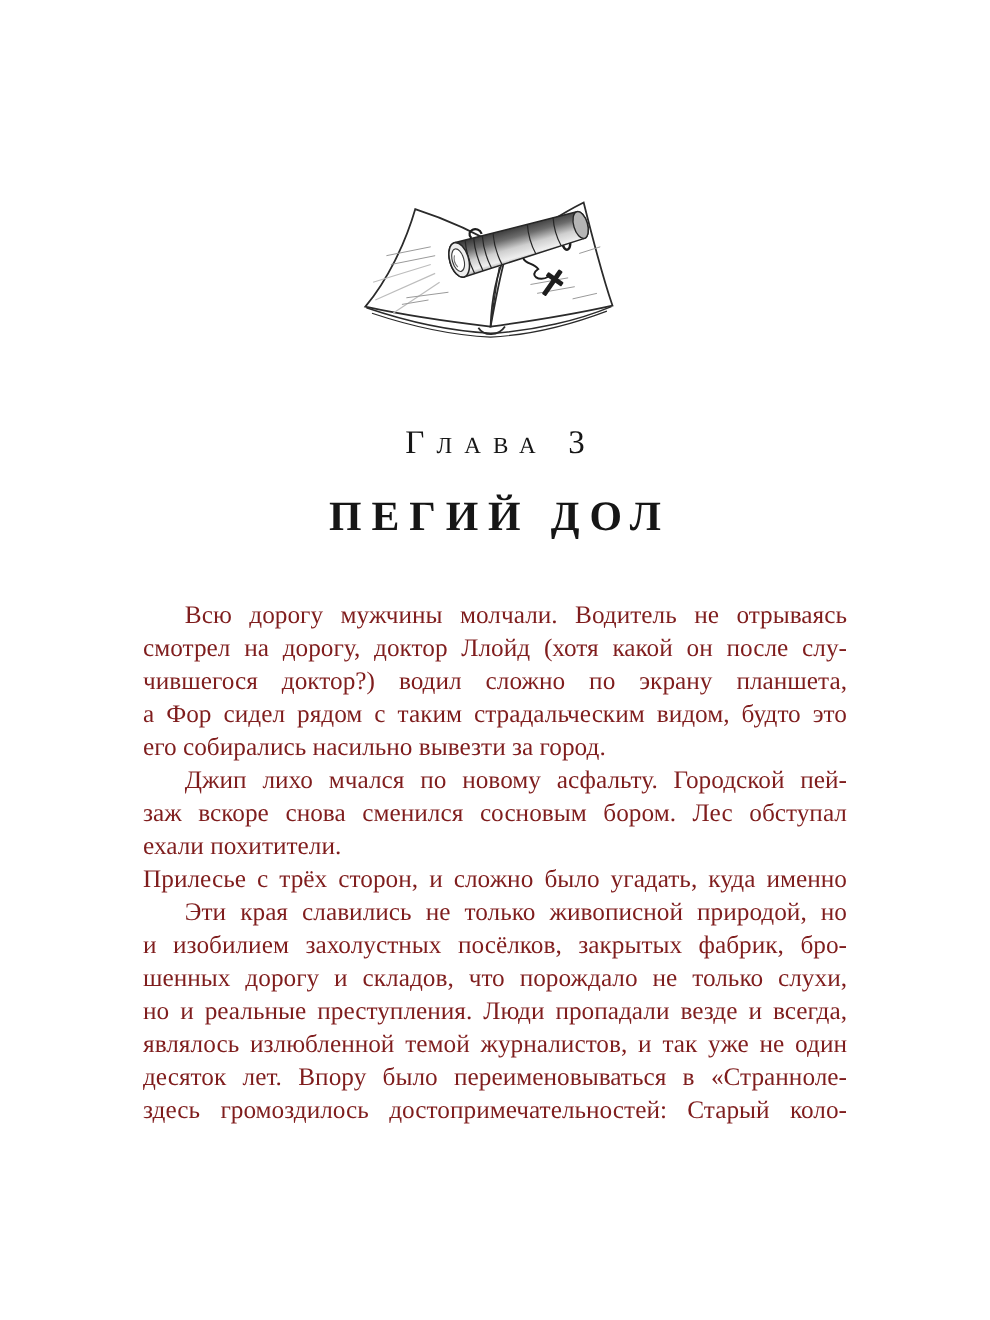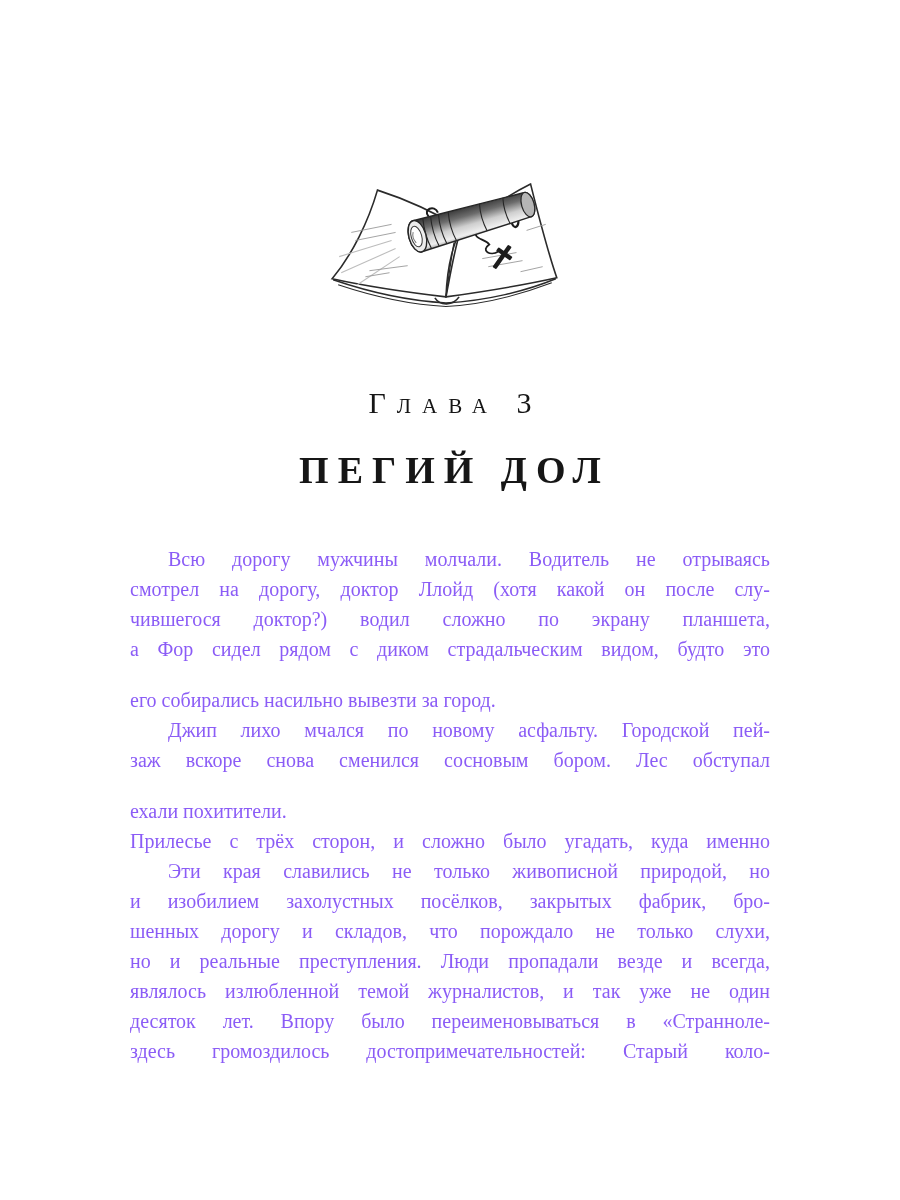--- a/index.html
+++ b/index.html
@@ -46,33 +46,32 @@
     font-weight: 700;
     letter-spacing: 9px;
     text-indent: 9px;
     color: #161616;
   }
   .body-text {
     position: absolute;
     top: 544px;
     left: 130px;
     width: 640px;
-    font-size: 20px;
-    color: #8b5cf6;
+    font-size: 23px;
+    color: #7f1d1d;
   }
   .line {
     height: 30px;
     line-height: 30px;
     text-align: justify;
     text-align-last: justify;
     white-space: nowrap;
   }
   .line.last {
     text-align-last: left;
-    margin-top: 21px;
   }
   .line.indent {
     text-indent: 38px;
   }
 </style>
 </head>
 <body>
 
 <div class="page">
 
@@ -140,21 +139,21 @@
     </g>
   </svg>
 
   <div class="chapter-label">Глава 3</div>
   <div class="chapter-title">ПЕГИЙ ДОЛ</div>
 
   <div class="body-text">
     <div class="line indent">Всю дорогу мужчины молчали. Водитель не отрываясь</div>
     <div class="line">смотрел на дорогу, доктор Ллойд (хотя какой он после слу-</div>
     <div class="line">чившегося доктор?) водил сложно по экрану планшета,</div>
-    <div class="line">а Фор сидел рядом с диком страдальческим видом, будто это</div>
+    <div class="line">а Фор сидел рядом с таким страдальческим видом, будто это</div>
     <div class="line last">его собирались насильно вывезти за город.</div>
 
     <div class="line indent">Джип лихо мчался по новому асфальту. Городской пей-</div>
     <div class="line">заж вскоре снова сменился сосновым бором. Лес обступал</div>
     <div class="line last">ехали похитители.</div>
     <div class="line">Прилесье с трёх сторон, и сложно было угадать, куда именно</div>
 
     <div class="line indent">Эти края славились не только живописной природой, но</div>
     <div class="line">и изобилием захолустных посёлков, закрытых фабрик, бро-</div>
     <div class="line">шенных дорогу и складов, что порождало не только слухи,</div>

